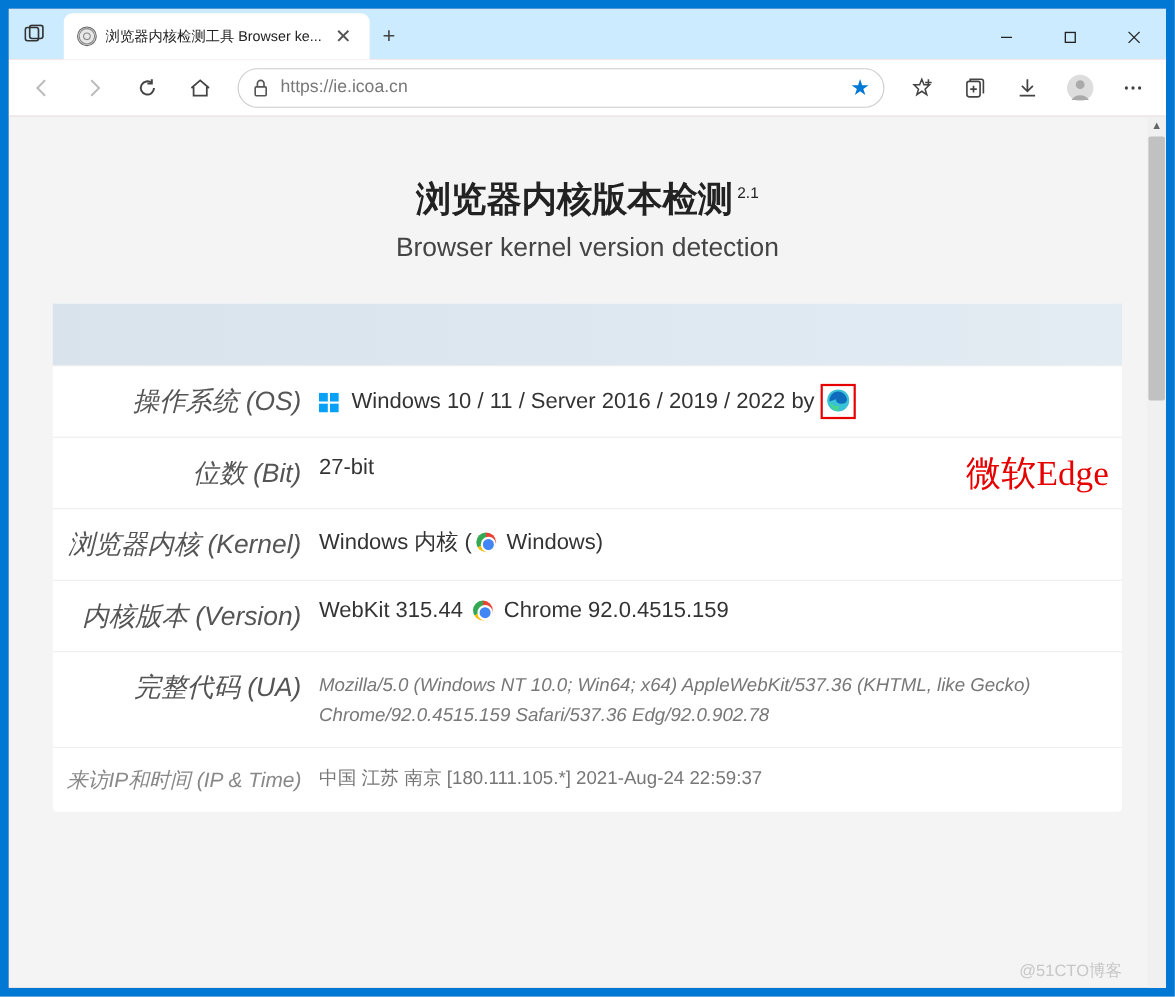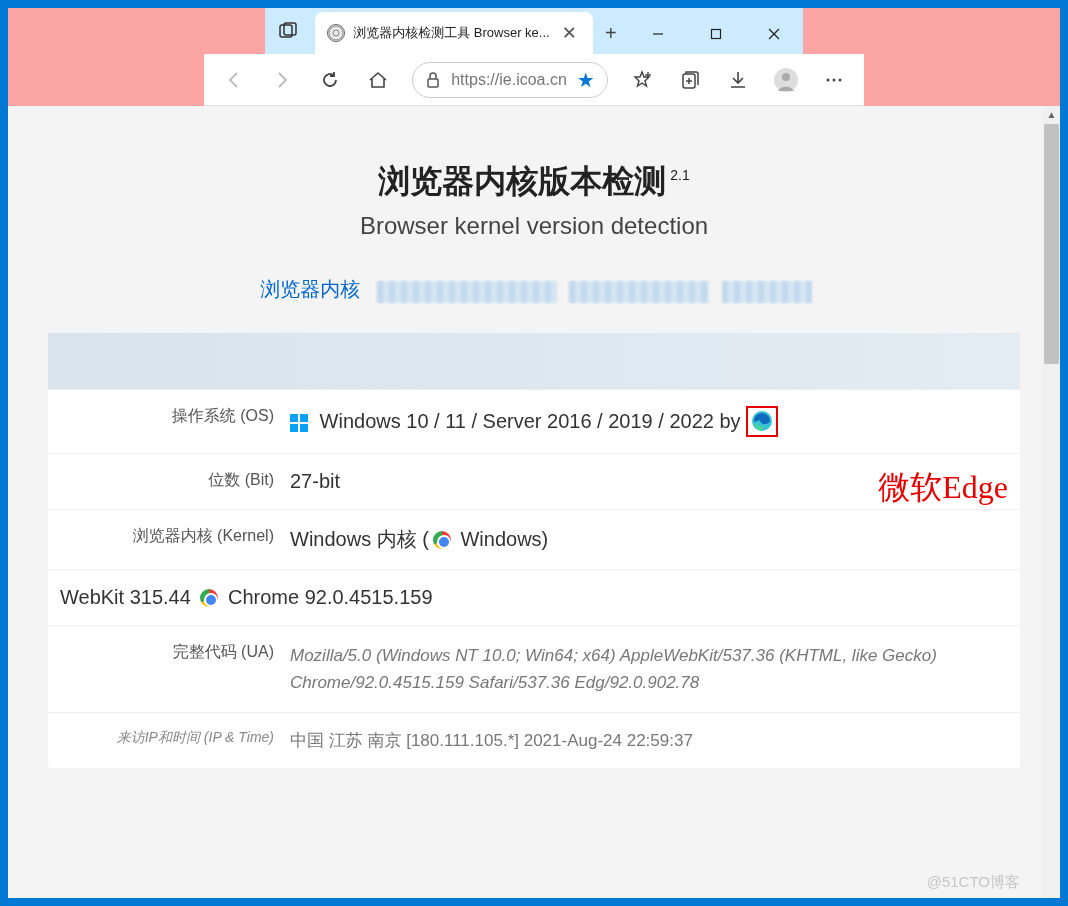--- a/index.html
+++ b/index.html
@@ -1,17 +1,17 @@
 <!DOCTYPE html>
 <html><head>
 <meta charset="utf-8">
 <style>
 * { margin: 0; padding: 0; box-sizing: border-box; }
 body { font-family: "Segoe UI", "Microsoft YaHei", Arial, sans-serif; background: #0078d4; width: 1068px; height: 906px; overflow: hidden; position: relative; }
-.window { position: absolute; top: 8px; left: 8px; right: 8px; bottom: 8px; background: #fca5a5; display: flex; flex-direction: column; align-items: center; }
+.window { position: absolute; top: 8px; left: 8px; right: 8px; bottom: 8px; background: #fca5a5; display: flex; flex-direction: column; }
 .titlebar { height: 46px; background: #ccebff; display: flex; align-items: flex-end; }
 .tab-icon-left { width: 46px; height: 46px; display: flex; align-items: center; justify-content: center; color: #333; }
 .tab { background: #fff; height: 42px; border-radius: 8px 8px 0 0; display: flex; align-items: center; padding: 0 12px; margin-left: 4px; gap: 8px; max-width: 320px; }
 .tab .favicon { width: 18px; height: 18px; border-radius: 50%; border: 1px solid #666; display: flex; align-items: center; justify-content: center; font-size: 10px; color: #666; background: #eee; }
 .tab .tab-title { font-size: 13px; color: #222; white-space: nowrap; overflow: hidden; text-overflow: ellipsis; flex: 1; }
 .tab .close { font-size: 18px; color: #555; padding: 2px 4px; }
 .new-tab { width: 36px; height: 42px; display: flex; align-items: center; justify-content: center; font-size: 20px; color: #444; }
 .winbtns { margin-left: auto; display: flex; }
 .winbtn { width: 58px; height: 40px; display: flex; align-items: center; justify-content: center; color: #222; font-size: 14px; font-family: "Segoe MDL2 Assets", Arial; }
 .toolbar { height: 52px; background: #fff; display: flex; align-items: center; padding: 0 8px; gap: 4px; border-bottom: 1px solid #ddd; }
@@ -25,25 +25,25 @@
 .content-inner { padding: 30px 40px 20px 40px; }
 .page-title { text-align: center; font-size: 32px; font-weight: bold; color: #222; margin: 24px 0 8px 0; }
 .page-title sup { font-size: 14px; font-weight: normal; margin-left: 4px; }
 .subtitle { text-align: center; font-size: 24px; color: #444; margin-bottom: 36px; }
 .navlinks { text-align: center; margin-bottom: 30px; }
 .navlinks a { color: #0066cc; font-size: 20px; text-decoration: none; margin: 0 8px; }
 .pixelated-span { display: inline-block; width: 180px; height: 22px; background: linear-gradient(90deg,#c3d9ee 25%,#d5e5f3 25%,#d5e5f3 50%,#c3d9ee 50%,#c3d9ee 75%,#d5e5f3 75%); background-size: 24px 100%; vertical-align: middle; margin: 0 4px; filter: blur(1px); }
 .detection-box { background: #fff; border-radius: 4px; padding: 0; }
 .det-row { display: flex; align-items: flex-start; padding: 16px 12px; border-top: 1px solid #eee; }
 .det-row:first-child { border-top: none; background: linear-gradient(90deg,#d8e3ec 0%,#e3ecf3 100%); height: 56px; filter: blur(0.5px); }
-.det-label { width: 230px; text-align: right; font-size: 16px; color: #555; padding-right: 16px; }
+.det-label { width: 230px; text-align: right; font-size: 24px; color: #555; padding-right: 16px; font-style: italic; }
 .det-value { flex: 1; font-size: 20px; color: #333; position: relative; }
 .det-value.ua { font-style: italic; color: #777; font-size: 17px; line-height: 1.6; }
 .det-value.iptime { color: #777; font-size: 17px; }
-.det-label.iptime { font-style: italic; color: #888; font-size: 14px; }
+.det-label.iptime { font-style: italic; color: #888; font-size: 19px; }
 .win-logo { display: inline-block; width: 18px; height: 18px; vertical-align: middle; margin-right: 6px; }
 .chrome-ico { display: inline-block; width: 18px; height: 18px; border-radius: 50%; vertical-align: -3px; margin: 0 4px; background: conic-gradient(#ea4335 0 120deg,#fbbc05 120deg 240deg,#34a853 240deg 360deg); position: relative; }
 .chrome-ico::after { content: ''; position: absolute; top: 4px; left: 4px; width: 10px; height: 10px; background: #4285f4; border: 2px solid #fff; border-radius: 50%; }
 .edge-ico { display: inline-block; width: 22px; height: 22px; vertical-align: -4px; }
 .red-box { border: 2px solid #e60000; padding: 2px 3px; display: inline-block; }
 .annotation { position: absolute; right: 0; top: 60px; color: #e60000; font-size: 32px; font-family: "Microsoft YaHei"; }
 .scrollbar { position: absolute; right: 0; top: 0; width: 17px; height: 100%; background: #f0f0f0; }
 .scroll-thumb { position: absolute; right: 1px; top: 18px; width: 15px; height: 240px; background: #c1c1c1; border-radius: 2px; }
 .scroll-arrow { position: absolute; width: 17px; height: 17px; display: flex; align-items: center; justify-content: center; font-size: 10px; color: #666; }
 .scroll-arrow.up { top: 0; }
@@ -159,26 +159,20 @@
         </svg>
     </div>
   </div>
 
   <div class="content">
     <div class="content-inner">
       <h1 class="page-title">
         <span>浏览器内核版本检测</span><sup>2.1</sup>
       </h1>
       <div class="subtitle">Browser kernel version detection</div>
-      <div class="navlinks">
-        <a href="#">浏览器内核</a>
-        <span class="pixelated-span"></span>
-        <span class="pixelated-span" style="width:140px"></span>
-        <span class="pixelated-span" style="width:90px"></span>
-      </div>
 
       <div class="detection-box">
         <div class="det-row"></div>
 
         <div class="det-row">
           <div class="det-label">操作系统 (OS)</div>
           <div class="det-value">
             <svg class="win-logo" viewBox="0 0 18 18">
                 <rect x="0" y="0" width="8" height="8" fill="#08a1f7"></rect>
                 <rect x="10" y="0" width="8" height="8" fill="#08a1f7"></rect>
@@ -200,20 +194,21 @@
         </div>
 
         <div class="det-row">
           <div class="det-label">浏览器内核 (Kernel)</div>
           <div class="det-value">
             <span>Windows 内核 (</span><span class="chrome-ico"></span><span> Windows)</span>
           </div>
         </div>
 
         <div class="det-row">
+          <div class="det-label">内核版本 (Version)</div>
           <div class="det-value">
             <span>WebKit 315.44 </span><span class="chrome-ico"></span><span> Chrome 92.0.4515.159</span>
           </div>
         </div>
 
         <div class="det-row">
           <div class="det-label">完整代码 (UA)</div>
           <div class="det-value ua">Mozilla/5.0 (Windows NT 10.0; Win64; x64) AppleWebKit/537.36 (KHTML, like Gecko) Chrome/92.0.4515.159 Safari/537.36 Edg/92.0.902.78</div>
         </div>
 

